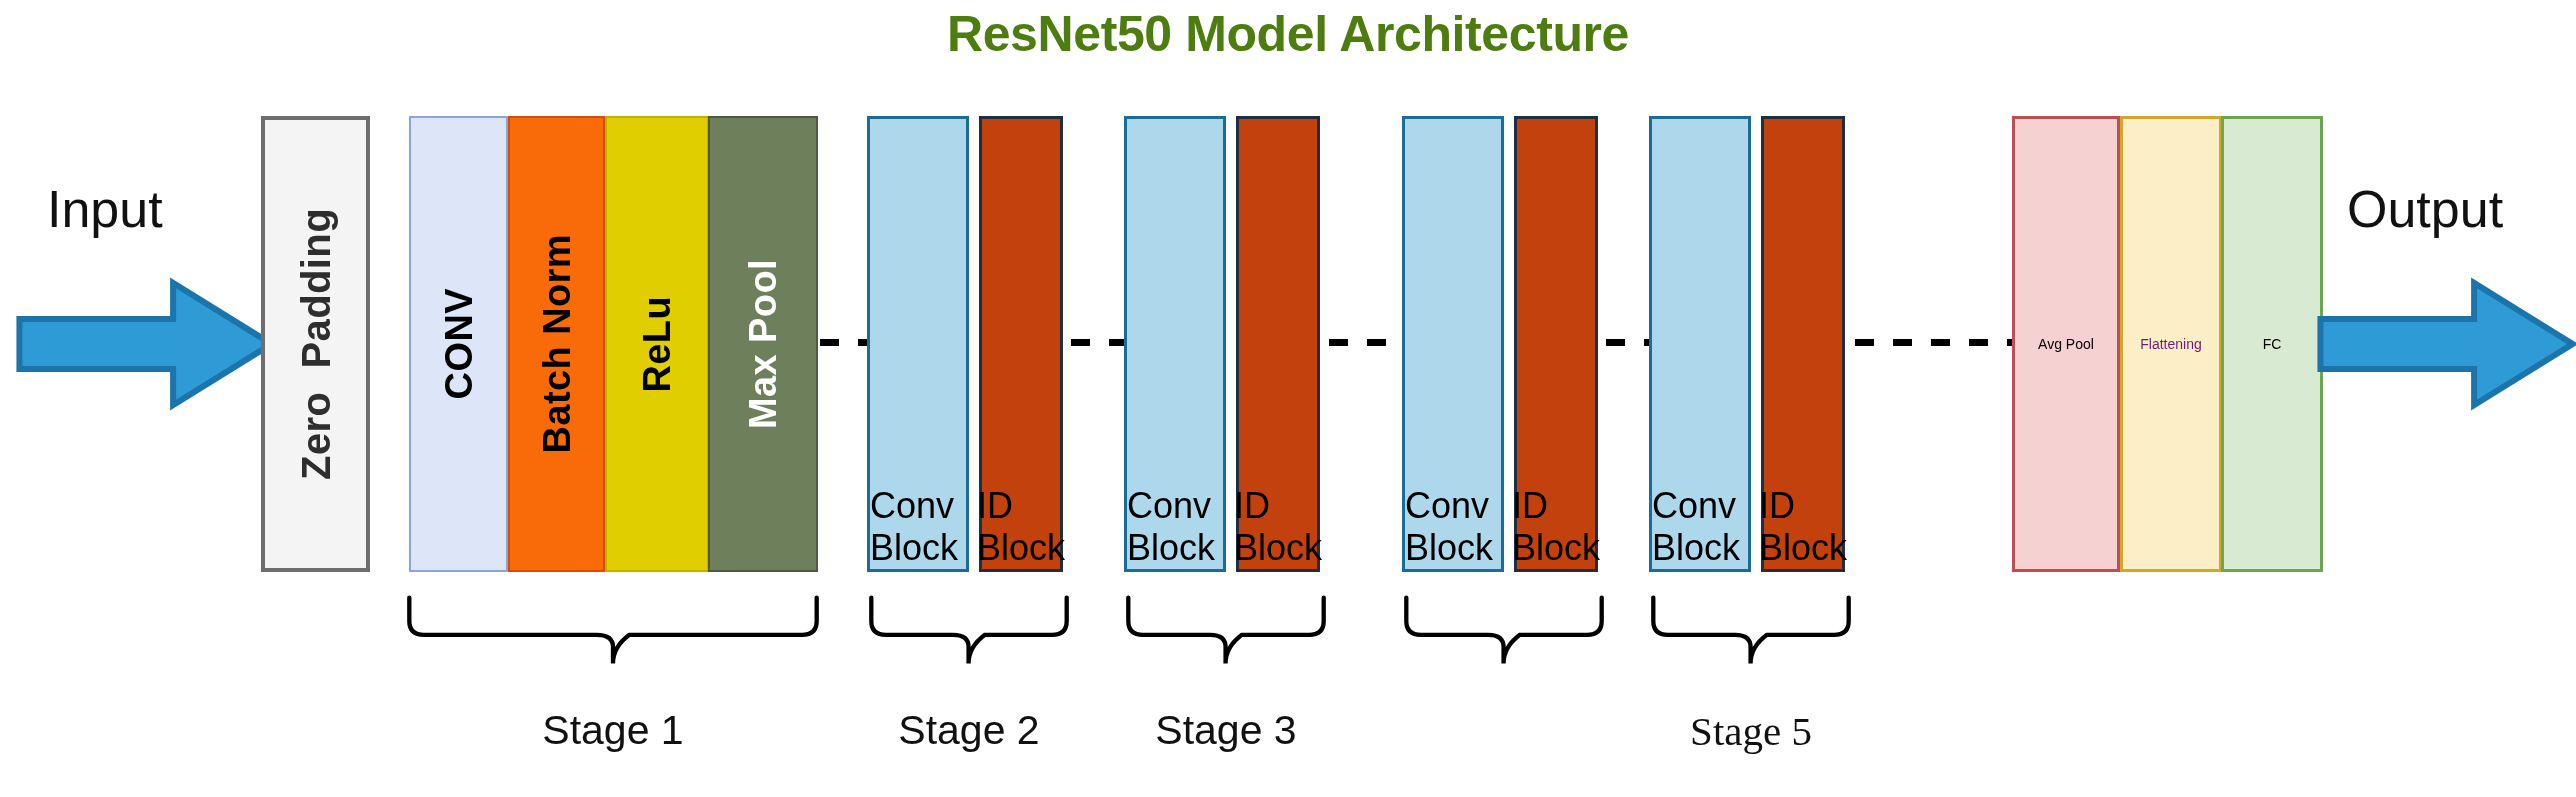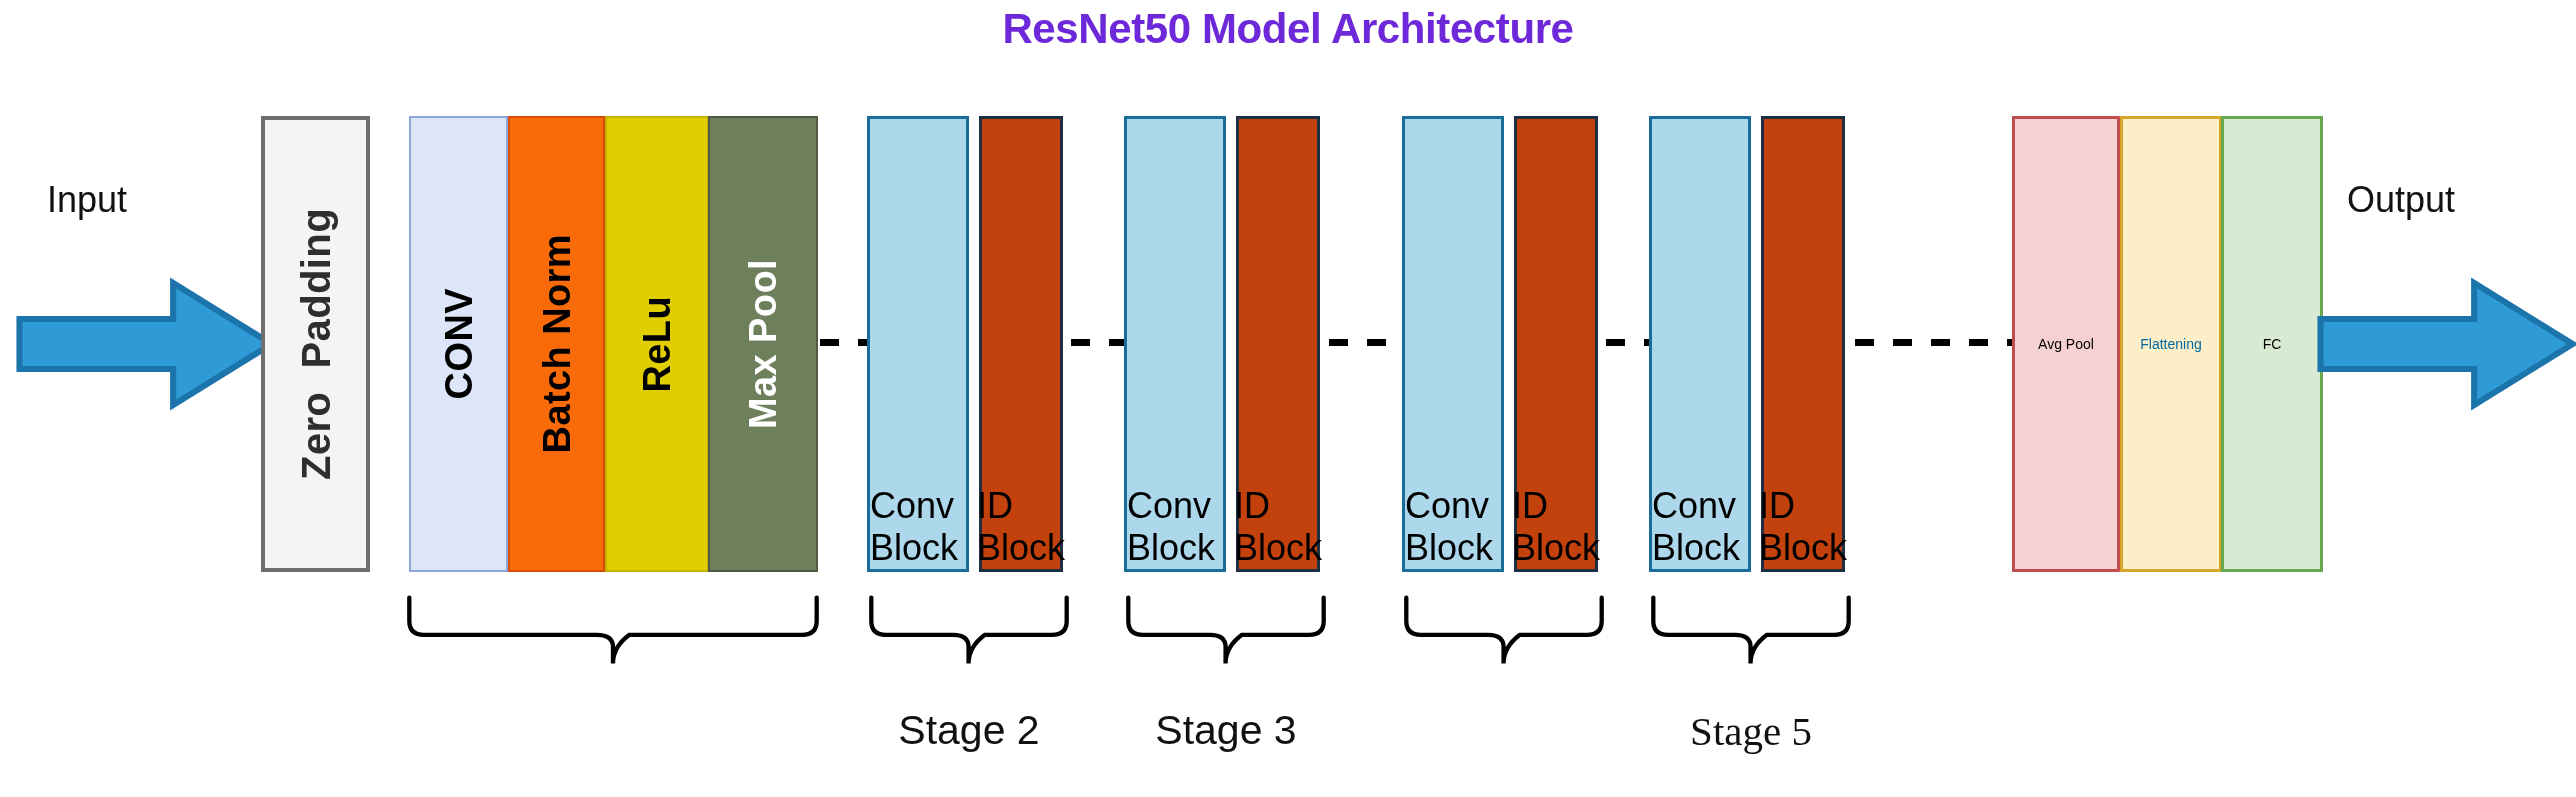--- a/index.html
+++ b/index.html
@@ -19,31 +19,31 @@
     overflow: hidden;
   }
 
   
   #title {
     position: absolute;
     left: 0;
     top: 5.2px;
     width: 2576px;
     text-align: center;
-    font-size: 42px;
+    font-size: 50px;
     font-weight: bold;
-    color: #6d28d9;
+    color: #4d7c0f;
     letter-spacing: -0.4px;
     white-space: nowrap;
   }
 
   
   .io-label {
     position: absolute;
-    font-size: 36px;
+    font-size: 52px;
     color: #111111;
     white-space: nowrap;
   }
   #input-label  { left: 47px;  top: 179px; }
   #output-label { left: 2347px; top: 179px; }
 
   
   .block-arrow {
     position: absolute;
     top: 276px;
@@ -120,21 +120,21 @@
   }
   #stage2-pair { left: 867px; }
   #stage3-pair { left: 1124px; }
   #stage4-pair { left: 1402px; }
   #stage5-pair { left: 1649px; }
 
   
   #avgpool    { left: 2012px; width: 108px; background: #F6D1D1; border: 3.5px solid #BF4F4F; justify-content: center; }
   #avgpool .vtext { color: #000000; }
   #flattening { left: 2120px; width: 102px; background: #FCEFC7; border: 3.5px solid #D4A72C; }
-  #flattening .vtext { color: #0369a1; }
+  #flattening .vtext { color: #701a75; }
   #fc         { left: 2221px; width: 102px; background: #D8EBD2; border: 3.5px solid #6AA84F; }
   #fc .vtext  { color: #000000; text-align: center; }
   .tailblock {
     position: absolute;
     top: 116px;
     height: 456px;
     box-sizing: border-box;
     display: flex;
     align-items: center;
     justify-content: center;
@@ -280,20 +280,21 @@
       <polygon points="4,50 182,50 182,8 296,79 182,150 182,108 4,108" fill="#2E9BD6" stroke="#1B74AA" stroke-width="7" stroke-linejoin="miter"></polygon>
     </svg>
   </div>
 
   <div class="brace" id="brace-1">
     <svg viewBox="0 0 482 82" preserveAspectRatio="none">
       <path d="M5,3 L5,30 Q5,46 22,46 L222,46 Q241,46 241,60 L241,79
                Q241,60 260,46 L460,46 Q477,46 477,30 L477,3" fill="none" stroke="#000000" stroke-width="5" stroke-linecap="round"></path>
     </svg>
   </div>
+  <div class="stage-caption" id="caption-1">Stage 1</div>
 
   <div class="brace" id="brace-2">
     <svg viewBox="0 0 237 82" preserveAspectRatio="none">
       <path d="M5,3 L5,30 Q5,46 22,46 L100,46 Q118,46 118,60 L118,79
                Q118,60 137,46 L215,46 Q232,46 232,30 L232,3" fill="none" stroke="#000000" stroke-width="5" stroke-linecap="round"></path>
     </svg>
   </div>
   <div class="stage-caption" id="caption-2">Stage 2</div>
 
   <div class="brace" id="brace-3">

